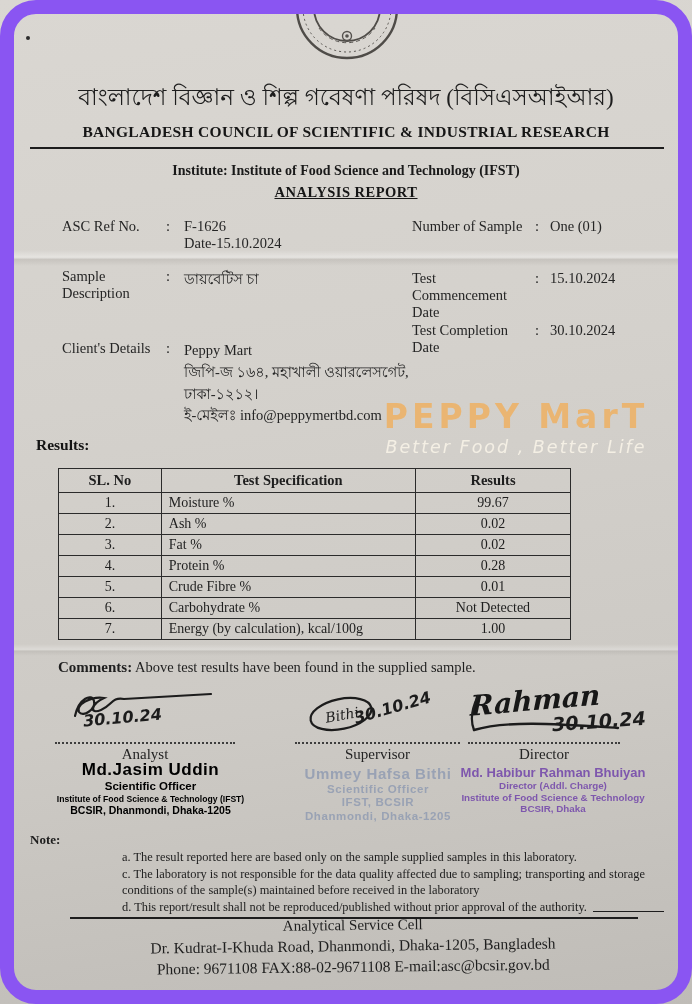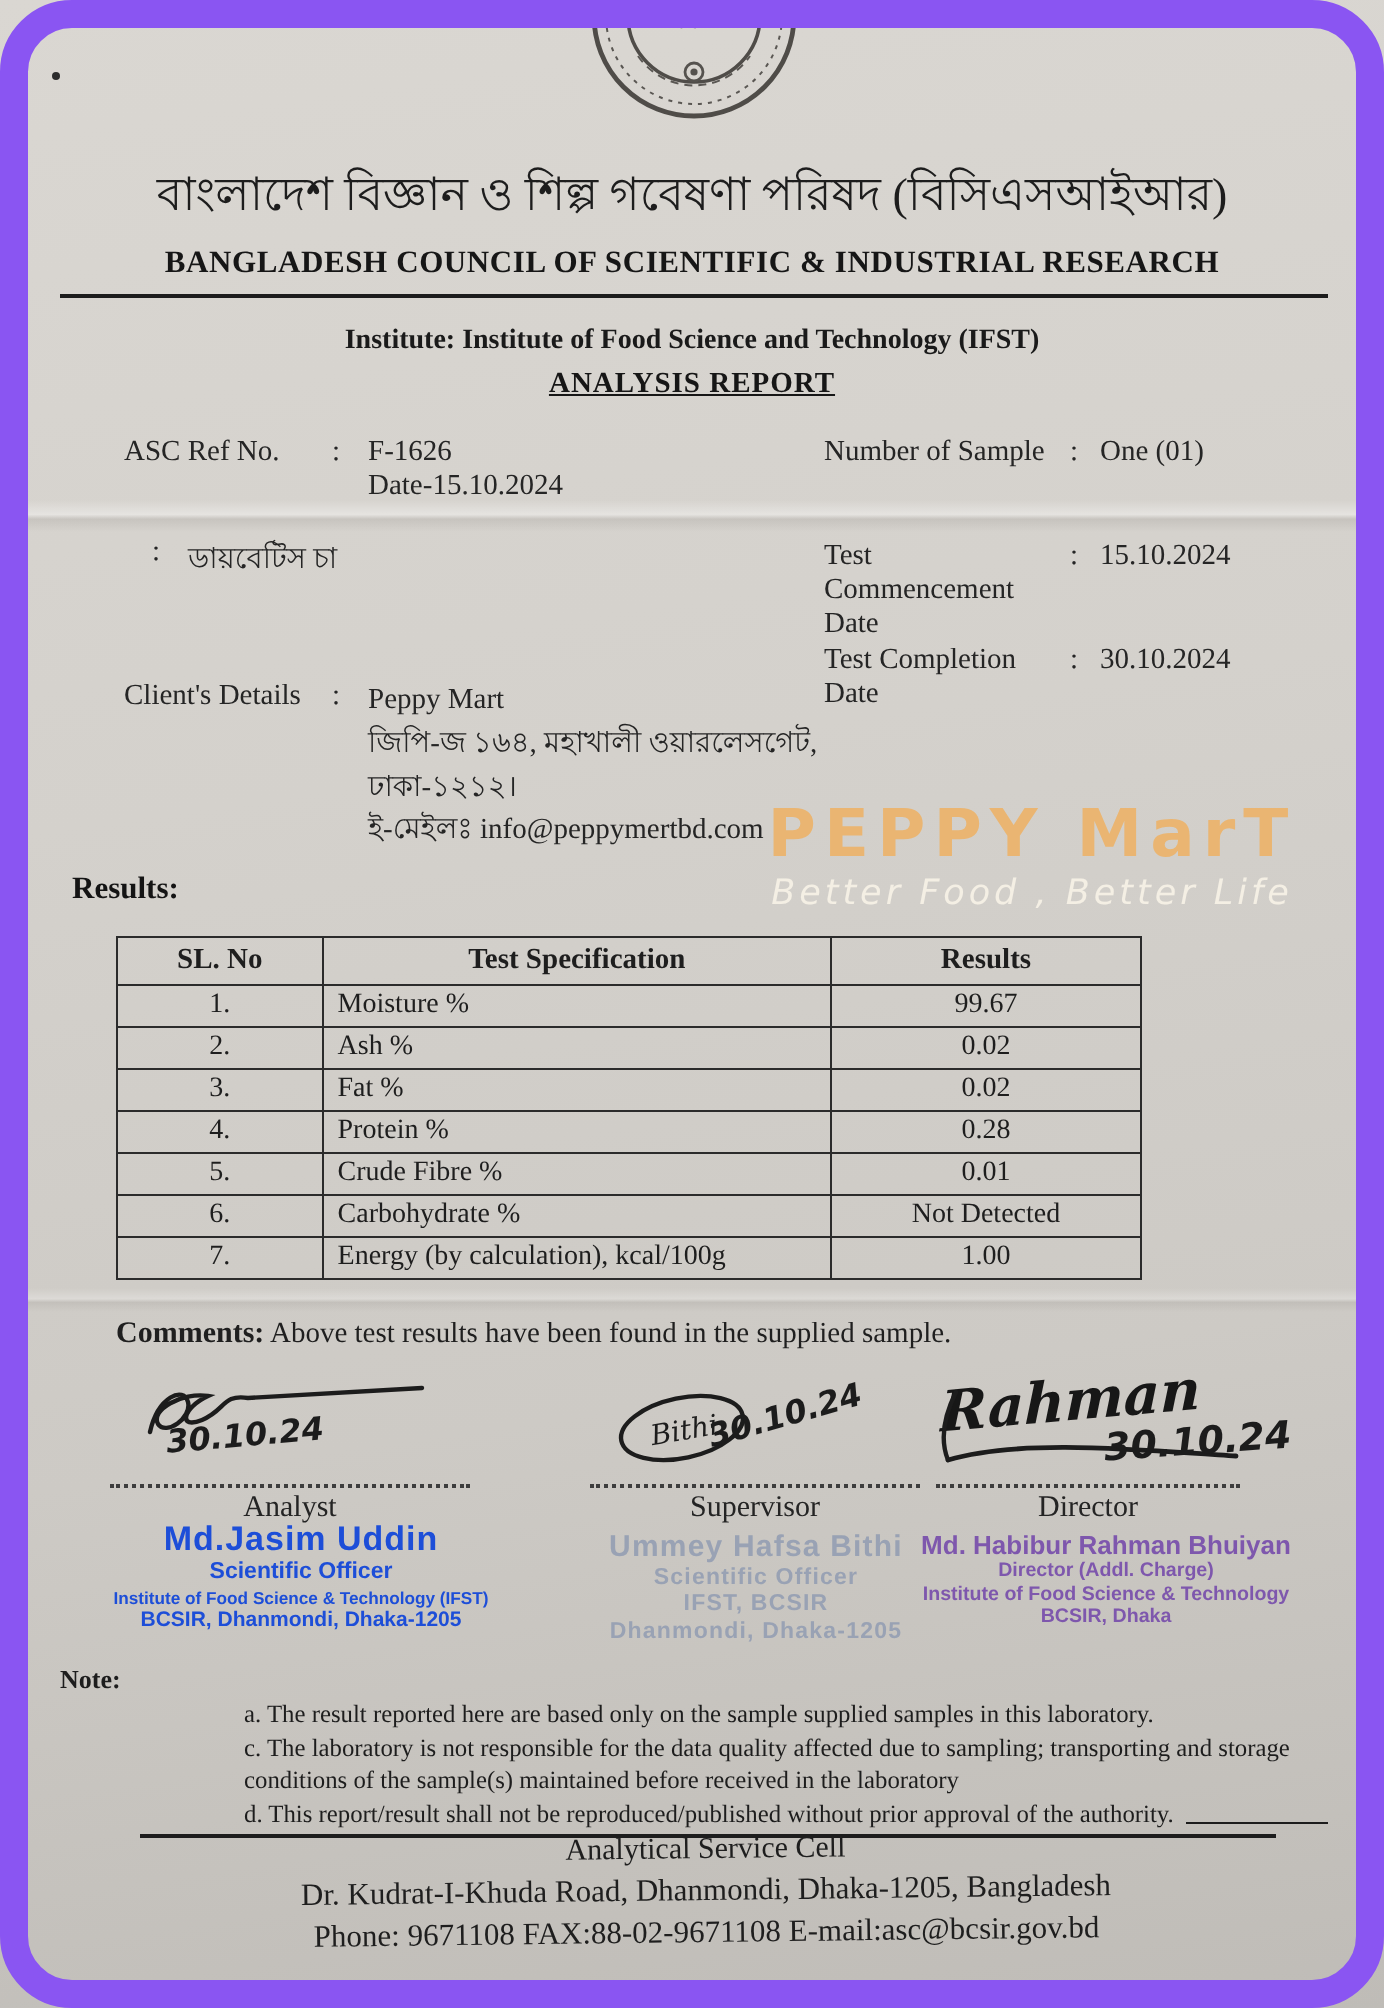--- a/index.html
+++ b/index.html
@@ -80,21 +80,21 @@
   .dir-name { position:absolute; left:2px; top:-2px; font-family:"DejaVu Serif", serif; font-style:italic; font-weight:bold; font-size:28px; color:#171717; transform:rotate(-5deg) skewX(-6deg); }
   .dots { border-bottom:2.6px dotted #3d3d3d; }
   .sig-analyst .dots { width:180px; }
   .sig-supervisor .dots { width:165px; }
   .sig-director .dots { width:152px; }
   .role { font-size:15px; color:#242424; margin-top:2px; text-align:center; }
   .sig-analyst .role { width:180px; }
   .sig-supervisor .role { width:165px; }
   .sig-director .role { width:152px; }
   .stamp { font-family:"Liberation Sans", sans-serif; font-weight:bold; text-align:center; line-height:1.18; margin-top:2px; }
-  .sig-analyst .stamp { color:#1d4ed8; width:235px; margin-left:-22px; margin-top:-3px; }
+  .sig-analyst .stamp { color:#000000; width:235px; margin-left:-22px; margin-top:-3px; }
   .sig-analyst .st1 { font-size:17px; letter-spacing:.5px; }
   .sig-analyst .st2 { font-size:11.5px; }
   .sig-analyst .st3 { font-size:8.6px; }
   .sig-analyst .st4 { font-size:10.5px; }
   .sig-supervisor .stamp { color:#99a2b4; width:190px; margin-left:-12px; letter-spacing:.6px; }
   .sig-supervisor .st1 { font-size:15px; }
   .sig-supervisor .st2,.sig-supervisor .st3,.sig-supervisor .st4 { font-size:11.5px; }
   .sig-director .stamp { color:#7e57ad; width:210px; margin-left:-20px; }
   .sig-director .st1 { font-size:13px; }
   .sig-director .st2,.sig-director .st3,.sig-director .st4 { font-size:9.8px; }
@@ -140,20 +140,21 @@
 
 <div class="inforow row-la">
   <span class="lbl">ASC Ref No.</span>
   <span class="colon">:</span>
   <span class="vals">
     <span style="display:block">F-1626</span>
     <span style="display:block">Date-15.10.2024</span>
   </span>
 </div>
 <div class="inforow row-lb">
+  <span class="lbl">Sample Description</span>
   <span class="colon">:</span>
   <span class="vals">ডায়বেটিস চা</span>
 </div>
 <div class="inforow row-lc">
   <span class="lbl">Client's Details</span>
   <span class="colon">:</span>
   <span class="vals">
     <span style="display:block">Peppy Mart</span>
     <span style="display:block">জিপি-জ ১৬৪, মহাখালী ওয়ারলেসগেট,</span>
     <span style="display:block">ঢাকা-১২১২।</span>

